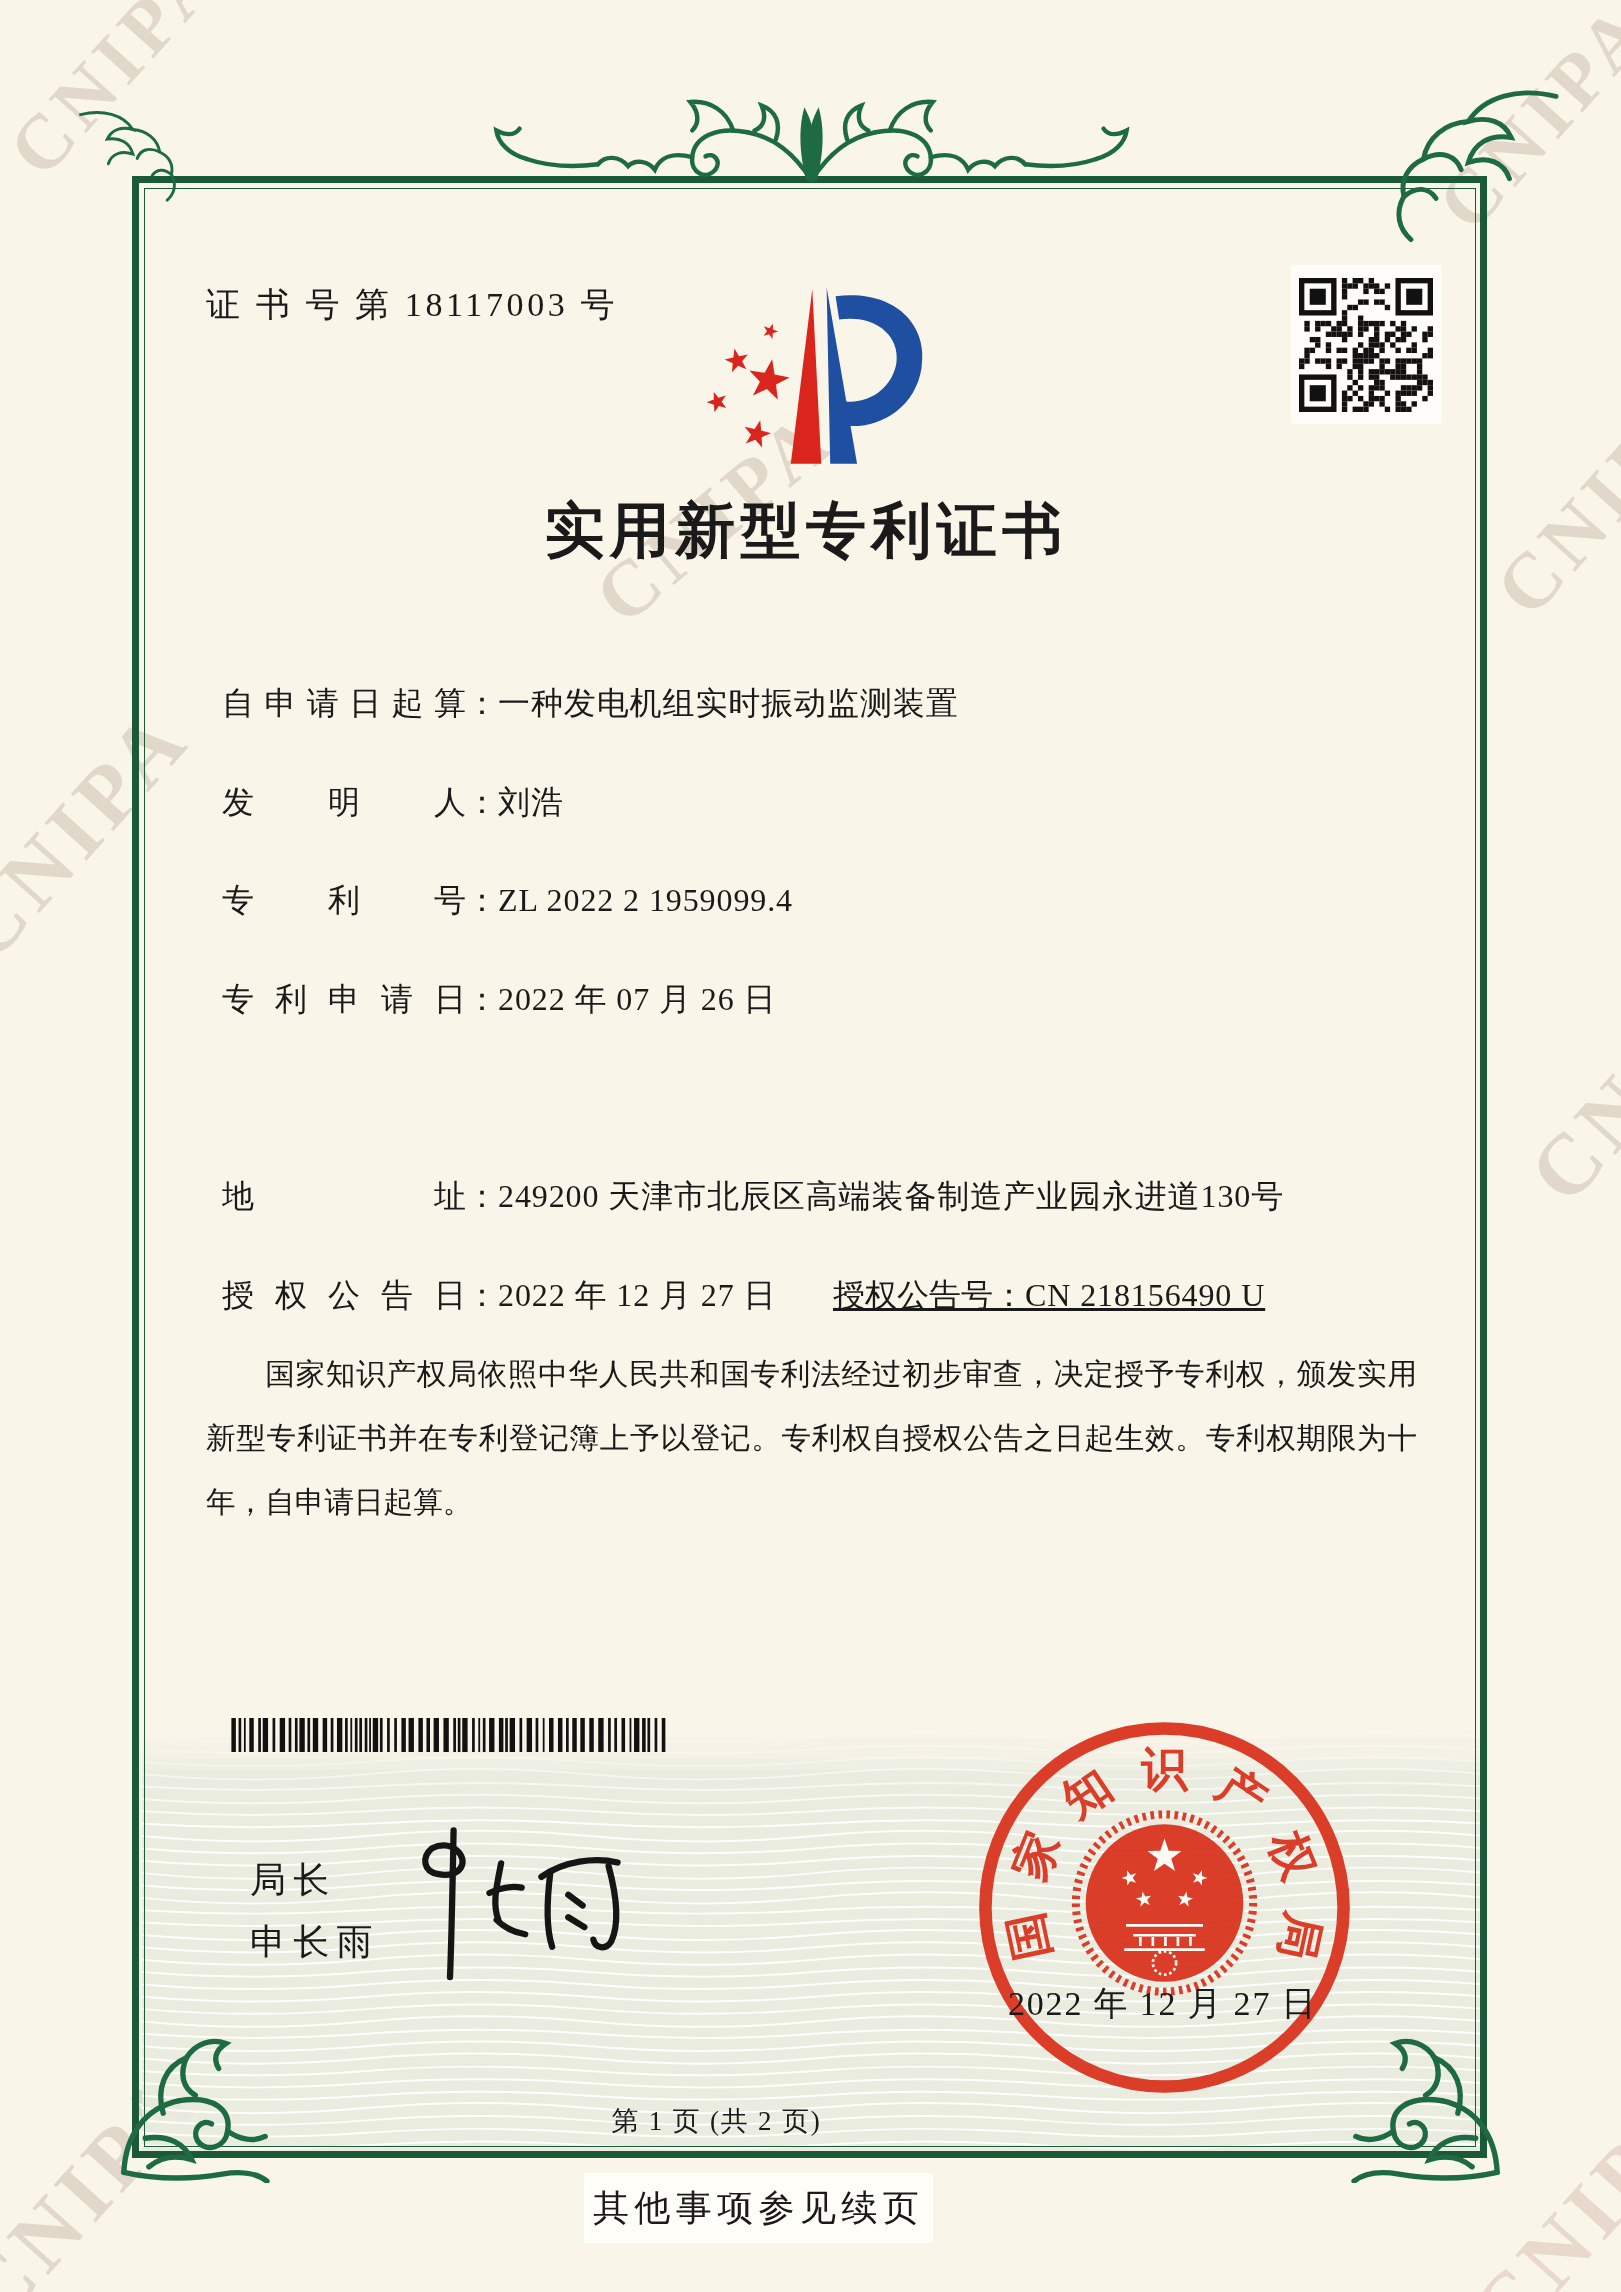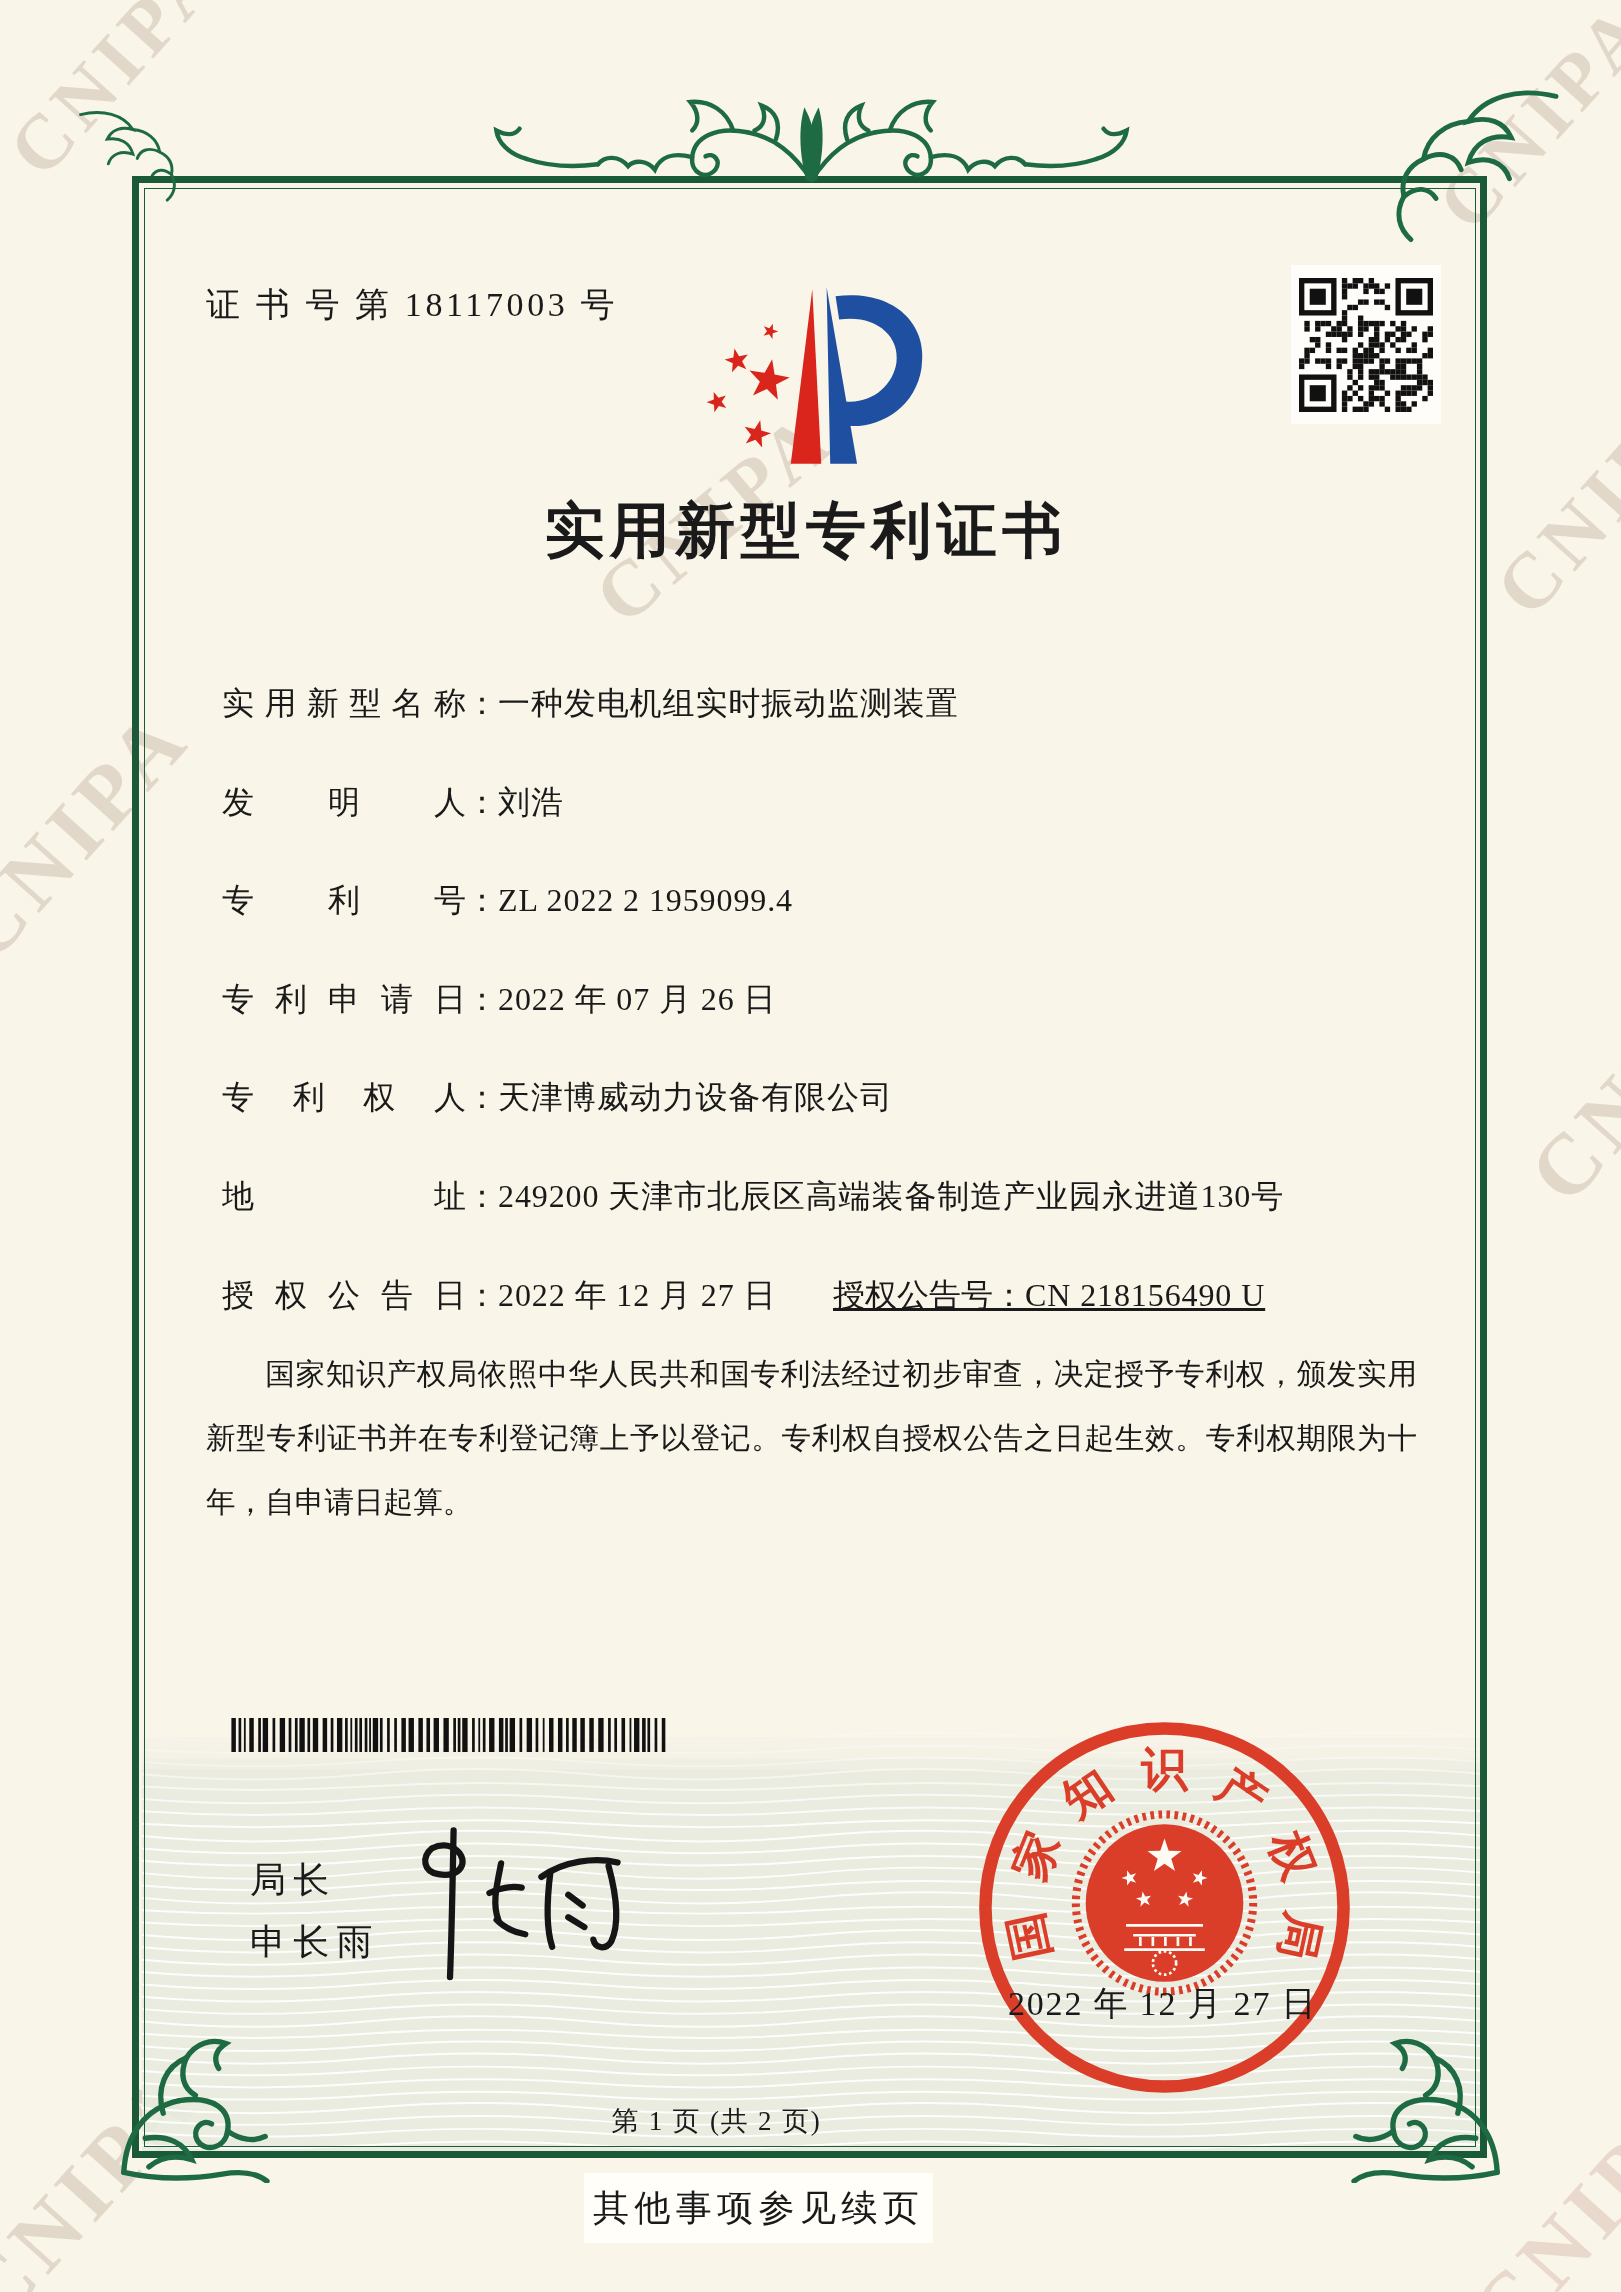--- a/index.html
+++ b/index.html
@@ -363,33 +363,30 @@
         <rect x="6" y="114" width="30" height="30" fill="#fffdf9"></rect>
         <rect x="12" y="120" width="18" height="18" fill="#111"></rect>
       </svg>
   </div>
 
   <div class="abs cert-no">证 书 号 第 18117003 号</div>
 
   <div class="abs title">实用新型专利证书</div>
 
   <div class="abs row" style="top:682px;">
-    <span class="lbl">实用新型名称</span><span>：</span><span class="val">一种发电机组实时振动监测装置</span>
+    <span class="lbl">自申请日起算</span><span>：</span><span class="val">一种发电机组实时振动监测装置</span>
   </div>
   <div class="abs row" style="top:781px;">
     <span class="lbl">发明人</span><span>：</span><span class="val">刘浩</span>
   </div>
   <div class="abs row" style="top:879px;">
     <span class="lbl">专利号</span><span>：</span><span class="val">ZL 2022 2 1959099.4</span>
   </div>
   <div class="abs row" style="top:978px;">
     <span class="lbl">专利申请日</span><span>：</span><span class="val">2022 年 07 月 26 日</span>
-  </div>
-  <div class="abs row" style="top:1076px;">
-    <span class="lbl">专利权人</span><span>：</span><span class="val">天津博威动力设备有限公司</span>
   </div>
   <div class="abs row" style="top:1175px;">
     <span class="lbl">地址</span><span>：</span><span class="val">249200 天津市北辰区高端装备制造产业园永进道130号</span>
   </div>
   <div class="abs row" style="top:1274px;">
     <span class="lbl">授权公告日</span><span>：</span><span class="val">2022 年 12 月 27 日</span>
     <span class="grant2">
       <span>授权公告号</span><span>：</span><span class="val">CN 218156490 U</span>
     </span>
   </div>

